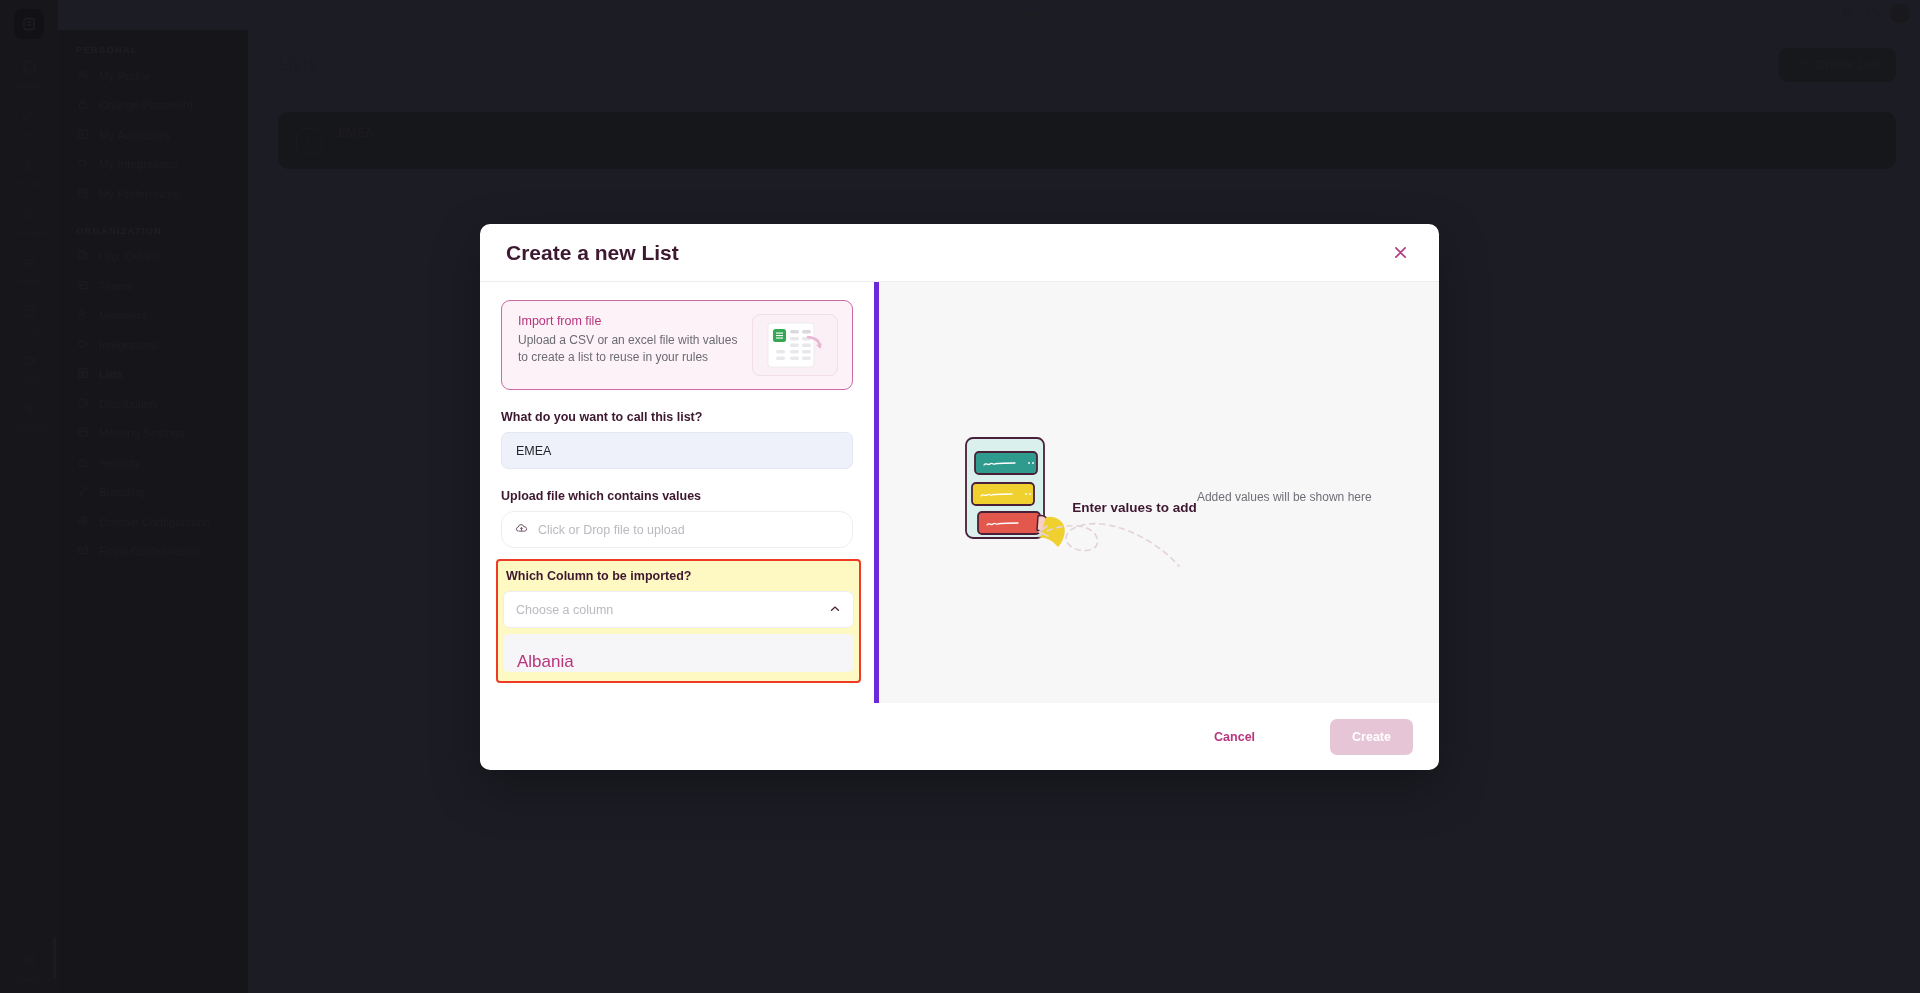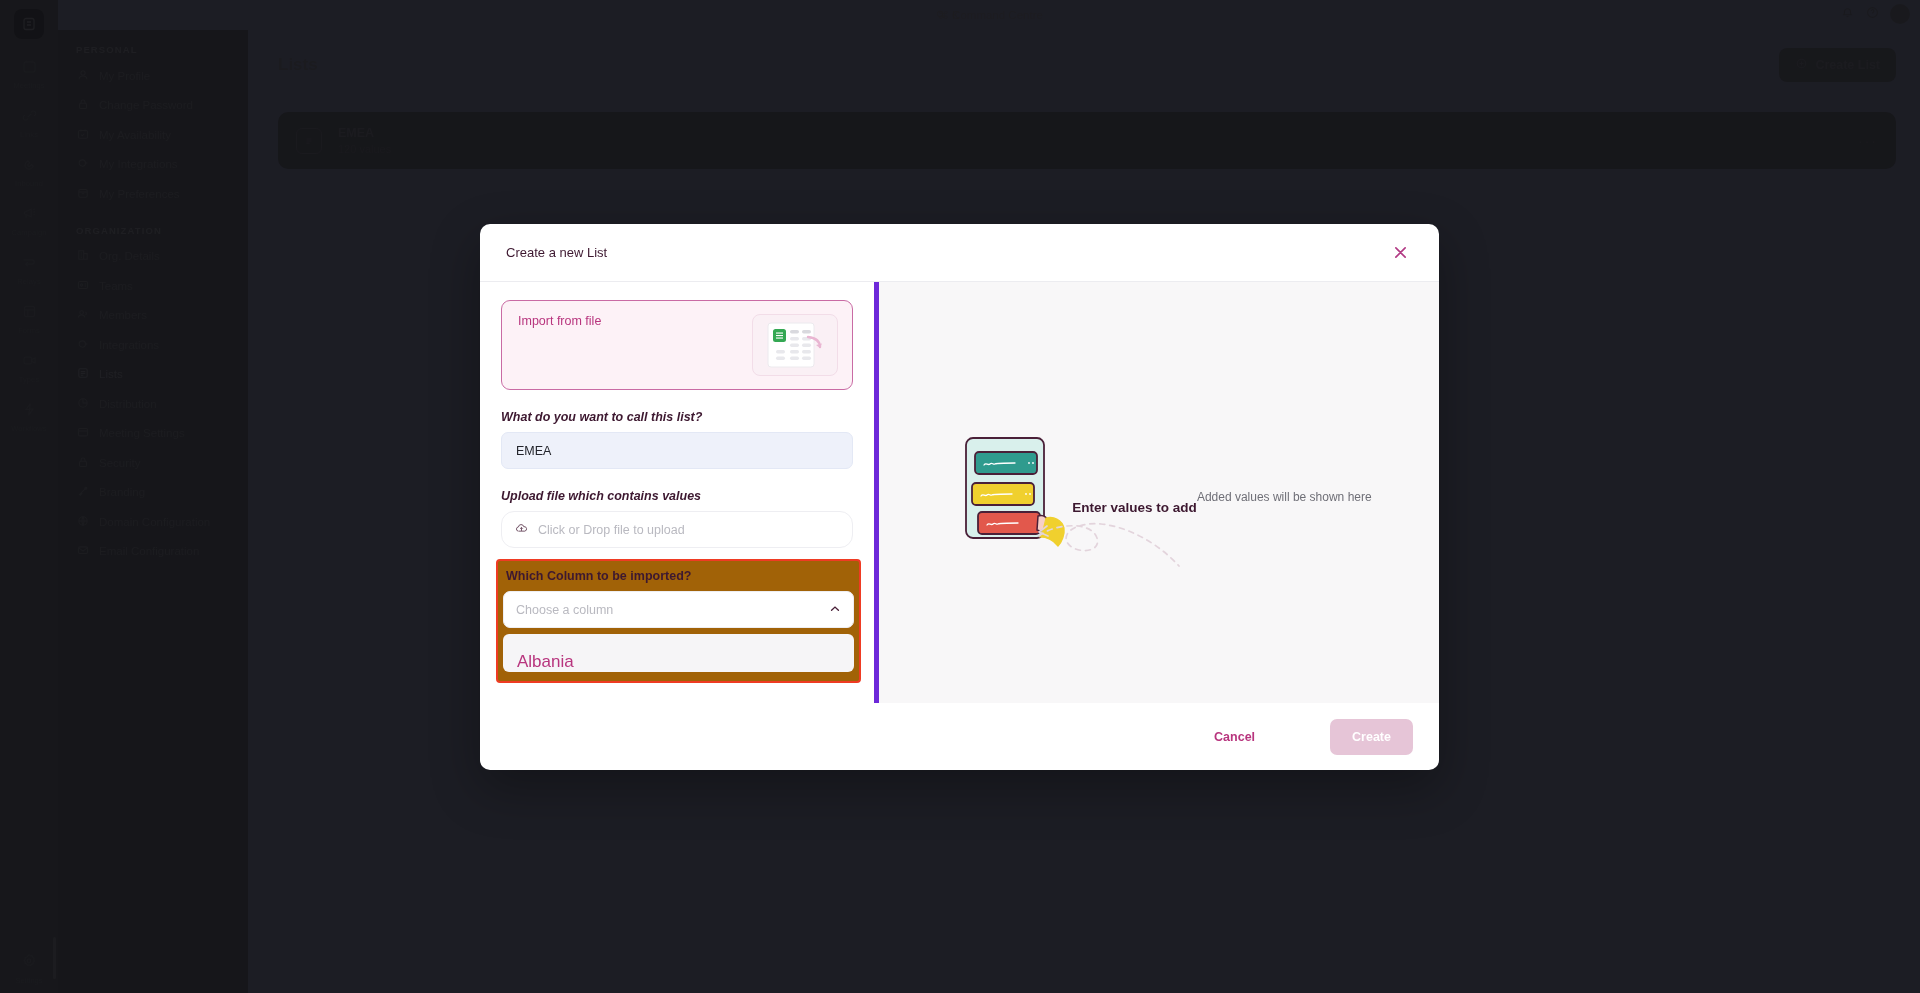--- a/index.html
+++ b/index.html
@@ -100,21 +100,21 @@
     position: absolute; left: 480px; top: 224px; width: 959px; height: 546px;
     background: #ffffff; border-radius: 10px; overflow: hidden;
     box-shadow: 0 18px 50px rgba(0,0,0,0.30);
     display: flex; flex-direction: column;
   }
   .modal-head {
     height: 58px; flex: none; display: flex; align-items: center;
     justify-content: space-between; padding: 0 26px;
     border-bottom: 1px solid #ececf0;
   }
-  .modal-title { font-size: 13px; font-weight: 400; color: #3d1830; }
+  .modal-title { font-size: 21px; font-weight: 700; color: #3d1830; }
   .close-x {
     width: 26px; height: 26px; display: flex; align-items: center; justify-content: center;
     background: none; border: none; color: #b23a84; cursor: pointer;
   }
 
   .modal-body { flex: 1; display: flex; min-height: 0; }
   .left-pane {
     width: 399px; flex: none; padding: 18px 21px 0 21px;
     border-right: 5px solid #6d28d9; position: relative;
   }
@@ -129,37 +129,36 @@
   .import-desc { font-size: 12px; color: #6b6b72; line-height: 1.42; margin-top: 4px; }
   .import-thumb {
     width: 86px; flex: none; background: #faf0f5; border: 1px solid #f2dde8;
     border-radius: 8px; display: flex; align-items: center; justify-content: center;
     position: relative; overflow: hidden;
   }
 
   .field-label {
     font-size: 12.5px; font-weight: 700; color: #3d1830;
     margin: 20px 0 8px 0;
-    font-style: italic;
   }
   .text-input {
     width: 100%; height: 37px; border-radius: 7px; border: 1px solid #e3e8f5;
     background: #eef1fa; padding: 0 14px; font-size: 12.5px; color: #23242b;
     font-family: "Liberation Sans", sans-serif;
   }
   .upload-input {
     width: 100%; height: 37px; border-radius: 13px; border: 1px solid #eeeef2;
     background: #fff; padding: 0 12px; display: flex; align-items: center; gap: 9px;
     font-size: 12.5px; color: #b9b9c0; cursor: pointer;
   }
 
   .highlight-box {
     position: absolute; left: 16px; right: 13px; top: 277px;
     border: 2px solid #ef3b23; border-radius: 4px; padding: 8px 5px 9px 5px;
-    background: #a16207;
+    background: #fef9c3;
   }
   .hl-label { font-size: 12.5px; font-weight: 700; color: #3d1830; margin: 0 0 8px 3px; }
   .select-control {
     width: 100%; height: 37px; border-radius: 7px; border: 1px solid #eeeef2;
     background: #fff; padding: 0 12px; display: flex; align-items: center;
     justify-content: space-between; cursor: pointer;
   }
   .select-placeholder { font-size: 12.5px; color: #b9b9c0; }
   .option-list { margin-top: 6px; }
   .option-row {
@@ -512,20 +511,21 @@
     </button>
   </div>
 
   <div class="modal-body">
 
     <div class="left-pane">
 
       <div class="import-card">
         <div class="import-card-text">
           <div class="import-title">Import from file</div>
+          <div class="import-desc">Upload a CSV or an excel file with values to create a list to reuse in your rules</div>
         </div>
         <div class="import-thumb">
           <svg width="78" height="60" viewBox="0 0 78 60">
             <rect x="12" y="8" width="46" height="44" rx="3" fill="#ffffff" stroke="#eceaee" stroke-width="1"></rect>
             <rect x="17" y="14" width="13" height="13" rx="2.5" fill="#34a853"></rect>
             <g fill="#ffffff">
               <rect x="20" y="17.5" width="7" height="1.1"></rect>
                 <rect x="20" y="20" width="7" height="1.1"></rect>
               <rect x="20" y="22.5" width="7" height="1.1"></rect>
             </g>

